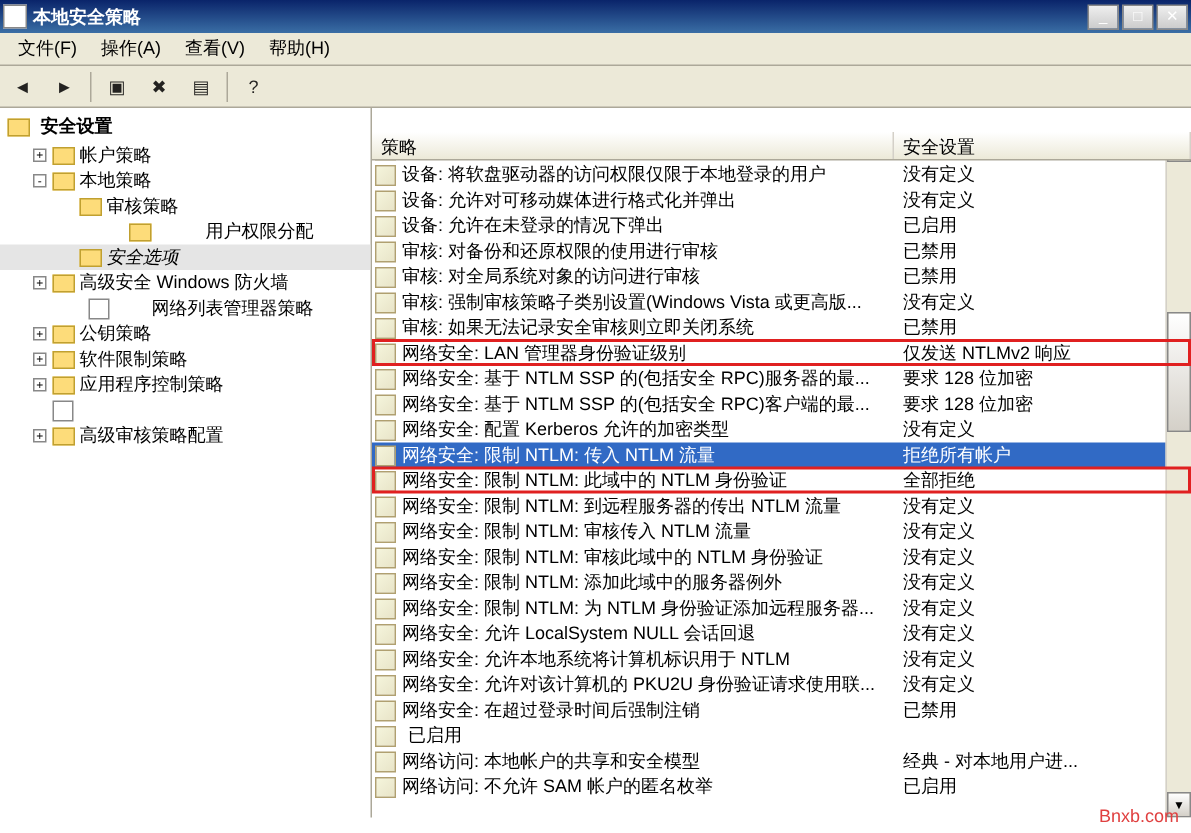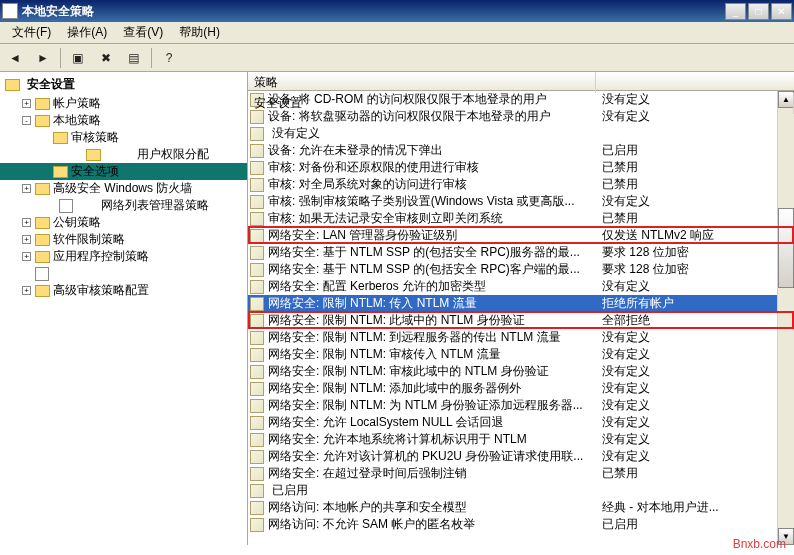--- a/index.html
+++ b/index.html
@@ -11,28 +11,28 @@
 .winbtn { width: 21px; height: 17px; background: linear-gradient(#eee,#ccc); border: 1px solid #888; display: flex; align-items: center; justify-content: center; font-size: 10px; cursor: pointer; }
 .menubar { background: #ece9d8; height: 22px; display: flex; align-items: center; padding: 0 4px; border-bottom: 1px solid #aca899; }
 .menu-item { padding: 14px 8px; cursor: pointer; }
 .toolbar { background: #ece9d8; height: 28px; display: flex; align-items: center; padding: 0 4px; gap: 6px; border-bottom: 1px solid #aca899; }
 .tbtn { width: 22px; height: 22px; display: flex; align-items: center; justify-content: center; border: 1px solid transparent; cursor: pointer; opacity: 0.85; }
 .tsep { width: 1px; height: 20px; background: #aca899; }
 .main { display: flex; height: 473px; }
 .tree-pane { width: 248px; border-right: 1px solid #aca899; overflow: auto; background: #fff; padding: 2px 0; }
 .tree-header { font-weight: bold; padding: 2px 4px; display: flex; align-items: center; gap: 4px; }
 .tree-item { display: flex; align-items: center; padding: 1px 0; height: 17px; cursor: pointer; }
-.tree-item.selected { background: #0f766e; }
+.tree-item.selected { background: #e5e5e5; font-style: italic; }
 .twist { width: 9px; height: 9px; border: 1px solid #888; font-size: 8px; line-height: 7px; text-align: center; margin-right: 3px; cursor: pointer; background: #fff; }
 .twist.blank { border: none; background: none; }
 .node-icon { width: 16px; height: 14px; margin-right: 3px; display: inline-flex; align-items: center; justify-content: center; }
 .folder-icon::before { content: ""; width: 13px; height: 10px; background: #fddc7a; border: 1px solid #c0a030; display: block; }
 .policy-icon::before { content: ""; width: 12px; height: 12px; background: #fff; border: 1px solid #888; display: block; }
 .list-pane { flex: 1; overflow: auto; background: #fff; position: relative; }
-.list-header { position: sticky; top: 0; display: flex; background: linear-gradient(#fff,#ece9d8); border-bottom: 1px solid #aca899; height: 19px; z-index: 2; flex-direction: column; }
+.list-header { position: sticky; top: 16px; display: flex; background: linear-gradient(#fff,#ece9d8); border-bottom: 1px solid #aca899; height: 19px; z-index: 2; }
 .col-h { border-right: 1px solid #d4d0c8; padding: 2px 6px; cursor: pointer; }
 .col-h.policy { width: 348px; }
 .col-h.setting { flex: 1; }
 .row { display: flex; align-items: center; height: 17px; cursor: pointer; }
 .row.selected { background: #316ac5; color: #fff; }
 .row .cell-icon { width: 18px; display: flex; justify-content: center; }
 .row .scroll-icon::before { content: ""; width: 12px; height: 12px; background: linear-gradient(135deg,#f5f5dc,#e8e4c8); border: 1px solid #b0a070; display: block; }
 .row .c-policy { width: 330px; padding-left: 2px; white-space: nowrap; overflow: hidden; text-overflow: ellipsis; }
 .row .c-setting { flex: 1; padding-left: 6px; white-space: nowrap; overflow: hidden; text-overflow: ellipsis; }
 .hl-red { position: absolute; border: 2px solid #e02020; pointer-events: none; z-index: 3; left: 0; right: 0; }
@@ -158,20 +158,21 @@
           <span class="cell-icon">
             <span class="scroll-icon"></span>
           </span>
           <span class="c-policy">设备: 将软盘驱动器的访问权限仅限于本地登录的用户</span>
           <span class="c-setting">没有定义</span>
         </div>
         <div class="row">
           <span class="cell-icon">
             <span class="scroll-icon"></span>
           </span>
+          <span class="c-policy">设备: 允许对可移动媒体进行格式化并弹出</span>
           <span class="c-setting">没有定义</span>
         </div>
         <div class="row">
           <span class="cell-icon">
             <span class="scroll-icon"></span>
           </span>
           <span class="c-policy">设备: 允许在未登录的情况下弹出</span>
           <span class="c-setting">已启用</span>
         </div>
         <div class="row">

